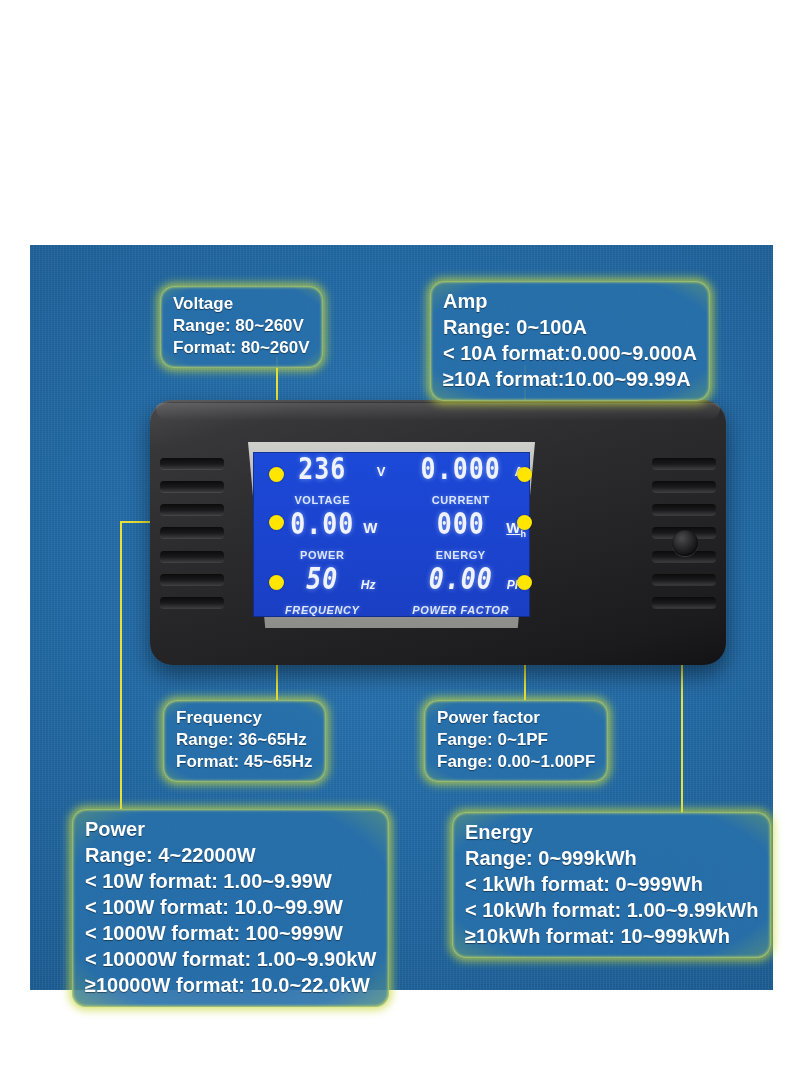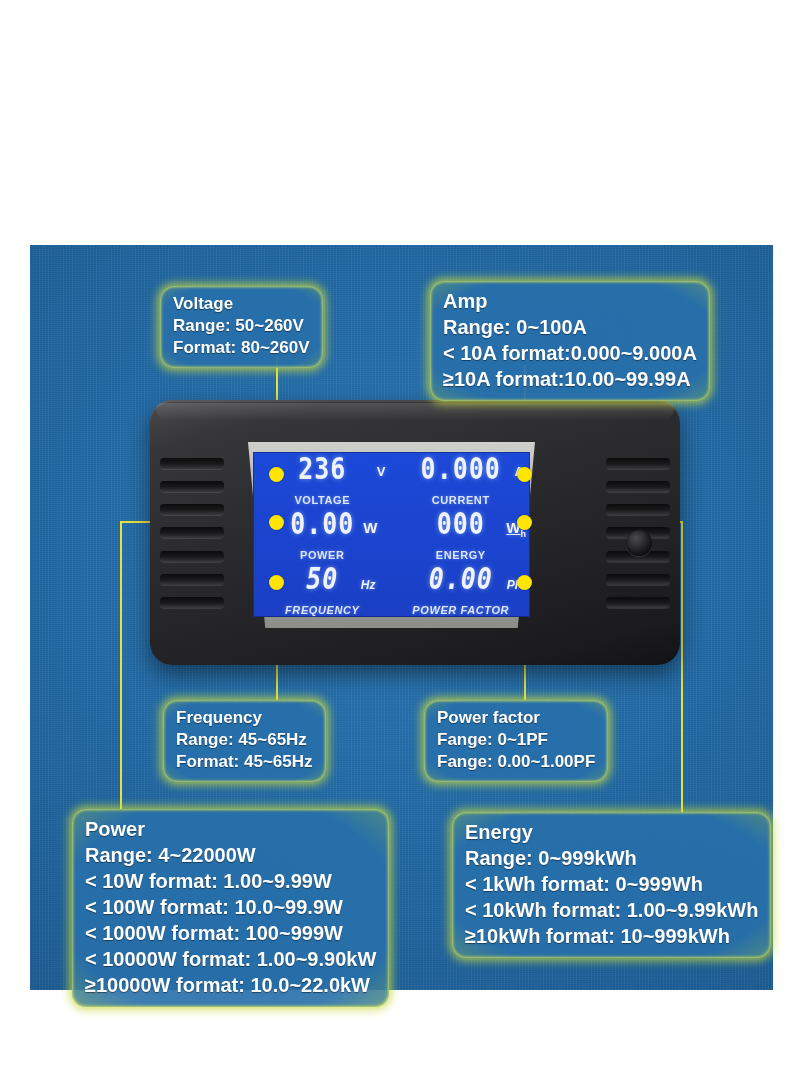--- a/index.html
+++ b/index.html
@@ -121,21 +121,21 @@
     <div class="wire v" style="left:246px;top:340px;height:116px;"></div>
 
     <div class="wire v" style="left:494px;top:340px;height:116px;"></div>
 
     <div class="wire h" style="left:90px;top:276px;width:162px;"></div>
     <div class="wire v" style="left:90px;top:276px;height:288px;"></div>
 
     <div class="wire h" style="left:498px;top:276px;width:153px;"></div>
     <div class="wire v" style="left:651px;top:276px;height:293px;"></div>
 
-    <div id="meter" style="left:120px;top:155px;">
+    <div id="meter" style="left:120px;top:155px;padding-left:46px;">
 
       <div class="vents left">
         <div class="vent"></div>
         <div class="vent"></div>
         <div class="vent"></div>
         <div class="vent"></div>
         <div class="vent"></div>
         <div class="vent"></div>
         <div class="vent"></div>
       </div>
@@ -202,34 +202,34 @@
     <div class="dot" style="left:487px;top:222px;"></div>
     <div class="dot" style="left:239px;top:270px;"></div>
     <div class="dot" style="left:487px;top:270px;"></div>
     <div class="dot" style="left:239px;top:330px;"></div>
     <div class="dot" style="left:487px;top:330px;"></div>
 
   </div>
 
   <div class="callout" style="left:160px;top:286px;">
     <div class="title">Voltage</div>
-    <div class="ln">Range: 50~260V</div>
+    <div class="ln">Range: 80~260V</div>
     <div class="ln">Format: 80~260V</div>
   </div>
 
   <div class="callout small" style="left:430px;top:281px;">
     <div class="title">Amp</div>
     <div class="ln">Range: 0~100A</div>
     <div class="ln">&lt; 10A format:0.000~9.000A</div>
     <div class="ln">≥10A format:10.00~99.99A</div>
   </div>
 
   <div class="callout" style="left:163px;top:700px;">
     <div class="title">Frequency</div>
-    <div class="ln">Range: 45~65Hz</div>
+    <div class="ln">Range: 36~65Hz</div>
     <div class="ln">Format: 45~65Hz</div>
   </div>
 
   <div class="callout" style="left:424px;top:700px;">
     <div class="title">Power factor</div>
     <div class="ln">Fange: 0~1PF</div>
     <div class="ln">Fange: 0.00~1.00PF</div>
   </div>
 
   <div class="callout small" style="left:72px;top:809px;">

